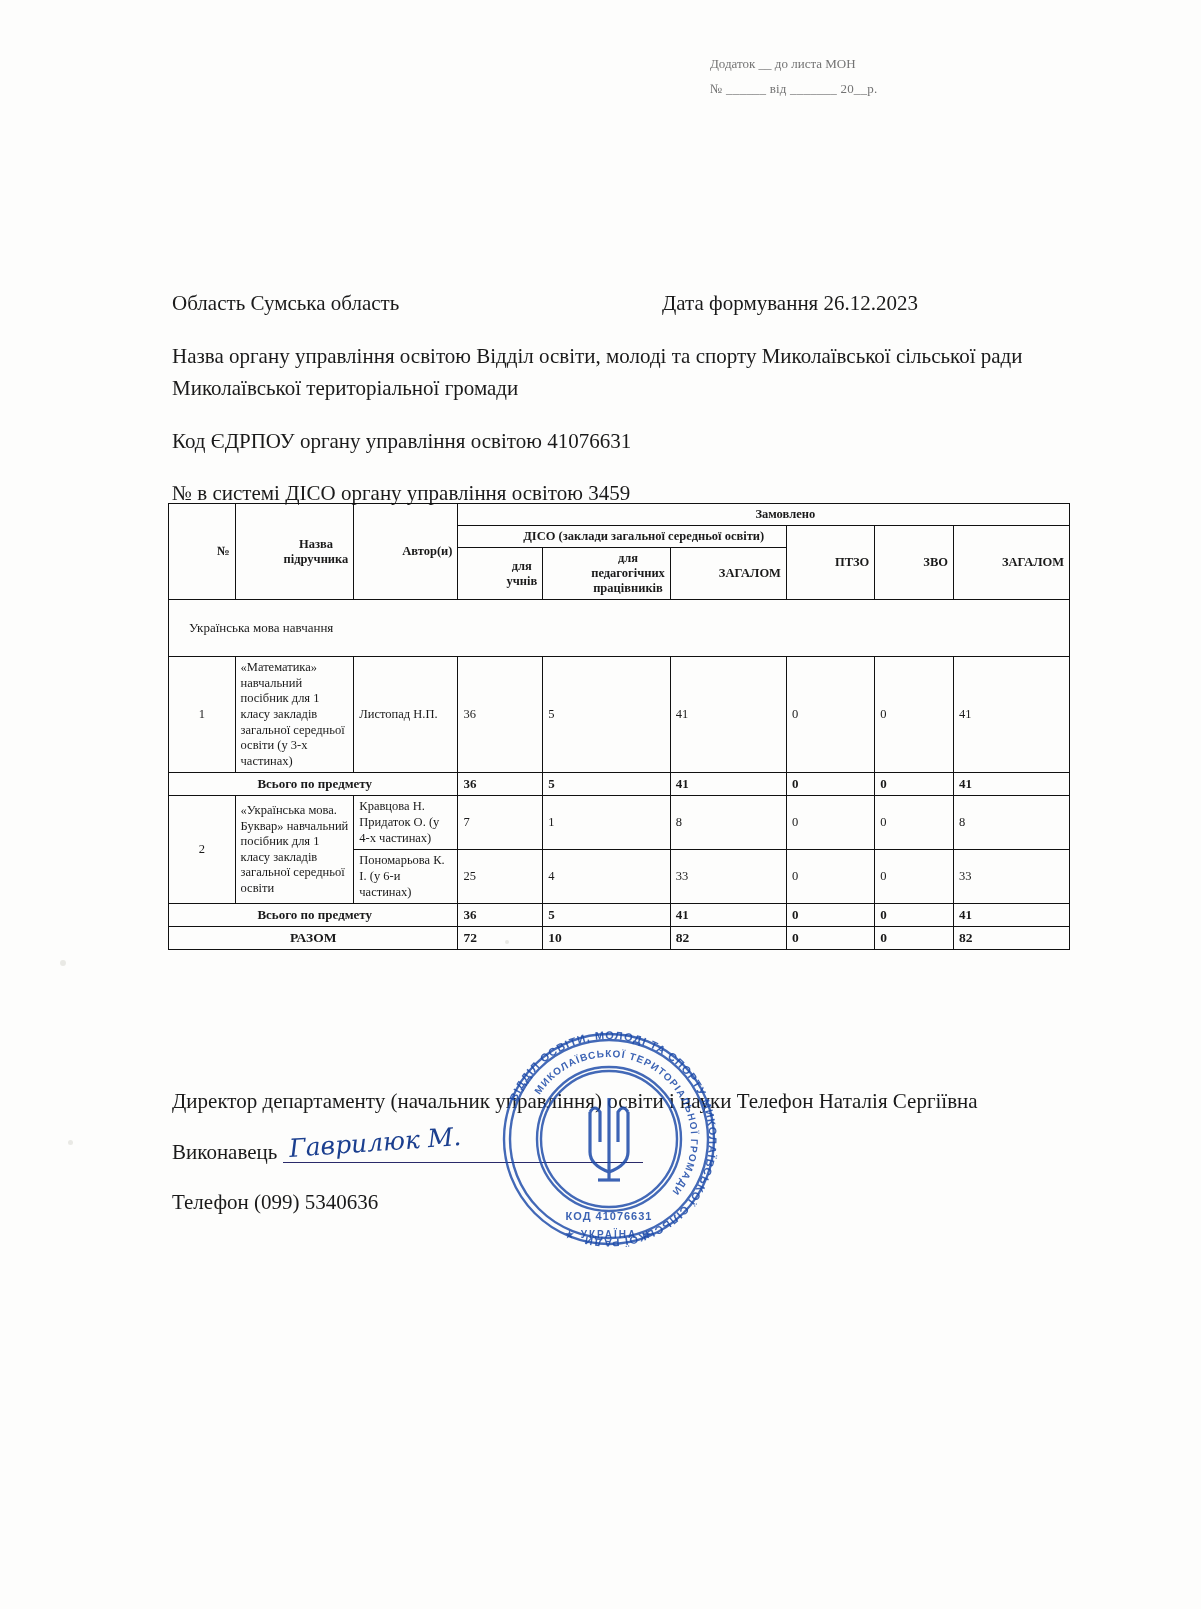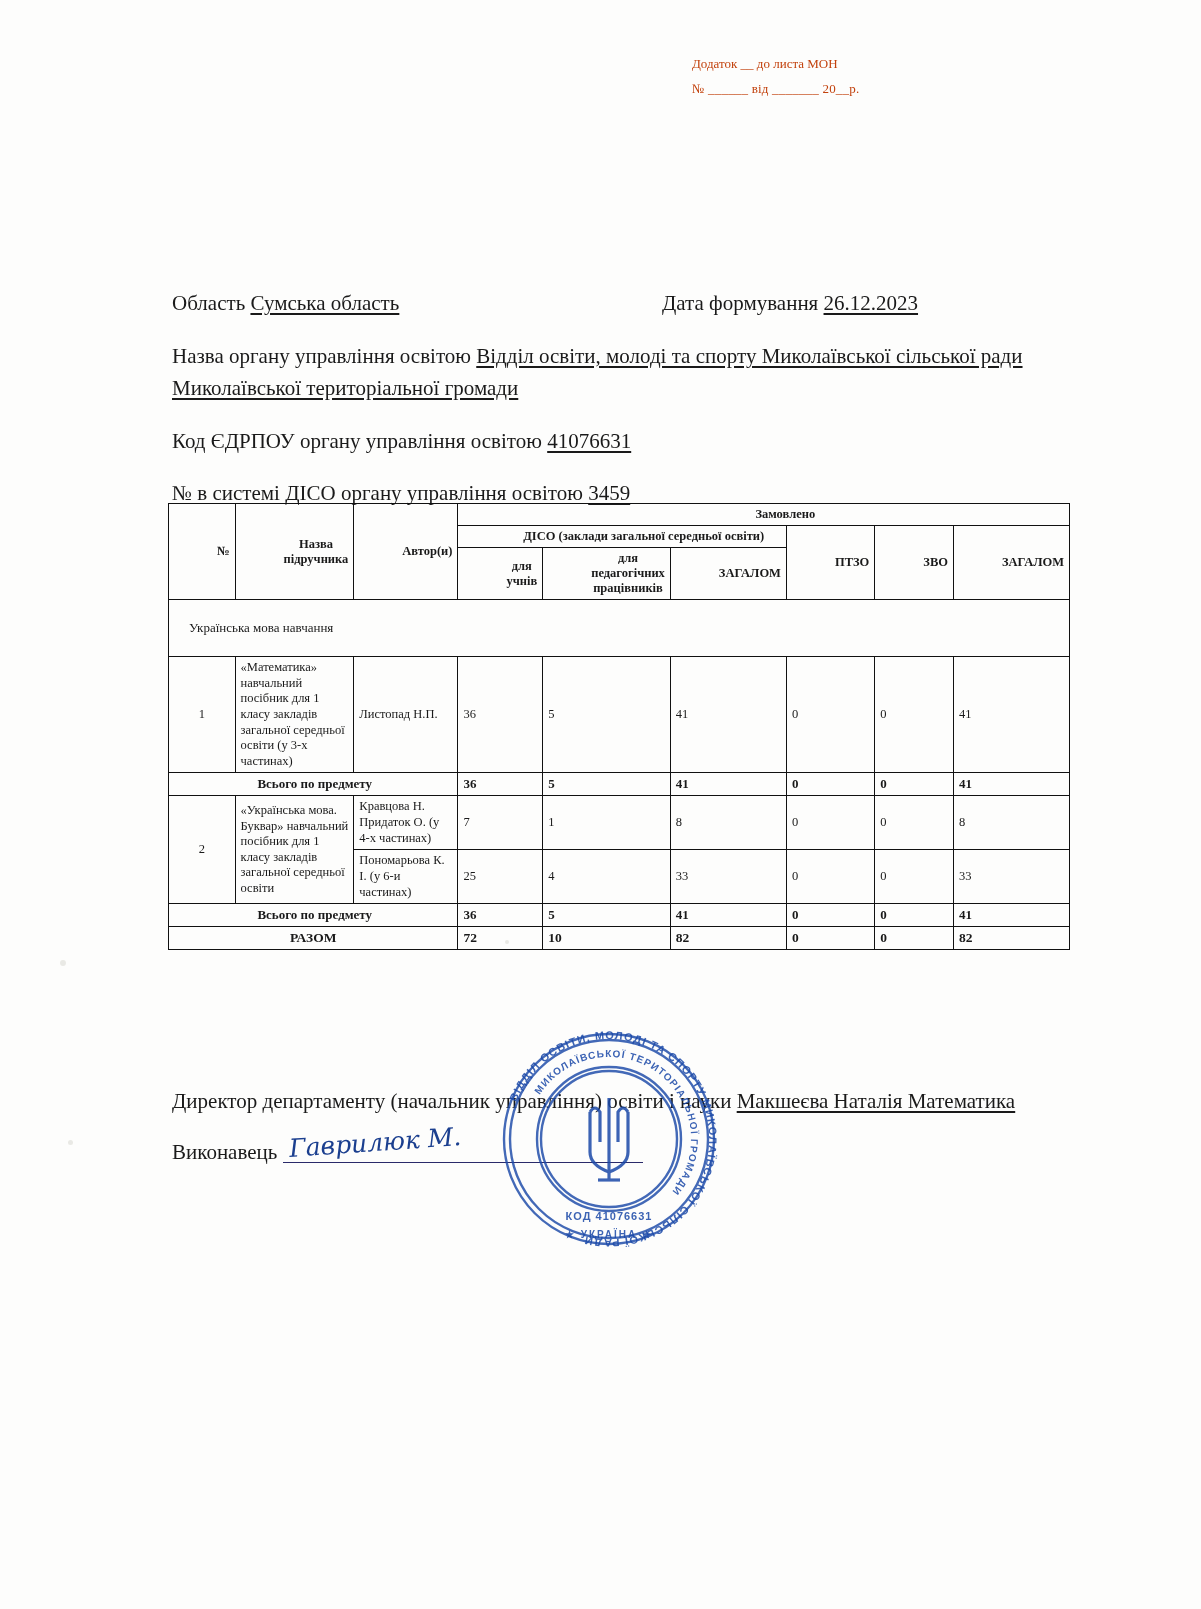--- a/index.html
+++ b/index.html
@@ -19,24 +19,24 @@
     position: relative;
     width: 1201px;
     height: 1609px;
     background: #fdfdfc;
   }
 
   
   .header-note {
     position: absolute;
     top: 52px;
-    left: 692px;
+    left: 710px;
     font-size: 13px;
     line-height: 1.9;
-    color: #c2410c;
+    color: #737373;
   }
   .header-note .line2 {
     letter-spacing: 0.2px;
   }
 
   
   .doc-title {
     position: absolute;
     top: 178px;
     left: 150px;
@@ -58,21 +58,20 @@
   }
   .meta-row {
     margin-bottom: 20px;
     position: relative;
   }
   .meta-row.row1 {
     display: flex;
   }
   .meta-row.row1 .left { width: 490px; }
   .uline {
-    text-decoration: underline;
     text-underline-offset: 3px;
   }
 
   
   .tbl-wrap {
     position: absolute;
     top: 503px;
     left: 168px;
     width: 896px;
   }
@@ -305,27 +304,31 @@
           <td class="v">0</td>
           <td class="v">82</td>
         </tr>
       </tbody>
     </table>
   </div>
 
   <div class="footer">
     <div class="footer-row">
       <span>Директор департаменту (начальник управління) освіти і науки</span>
-      <span class="uline">Макшеєва Наталія Математика</span>
+      <span class="uline">Телефон Наталія Сергіївна</span>
     </div>
     <div class="footer-row">
       <span>Виконавець</span>
       <span class="sig-line">
         <span class="sig-script">Гаврилюк М.</span>
       </span>
+    </div>
+    <div class="footer-row">
+      <span>Телефон</span>
+      <span class="uline">(099) 5340636</span>
     </div>
   </div>
 
   <div class="stamp">
     <svg width="238" height="238" viewBox="0 0 238 238" xmlns="http://www.w3.org/2000/svg">
       <defs>
         <path id="outerArc" d="M 119,119 m -100,0 a 100,100 0 1,1 200,0 a 100,100 0 1,1 -200,0"></path>
         <path id="innerArc" d="M 119,119 m -82,0 a 82,82 0 1,1 164,0 a 82,82 0 1,1 -164,0"></path>
         <path id="bottomArc" d="M 119,119 m -93,0 a 93,93 0 1,0 186,0"></path>
       </defs>

